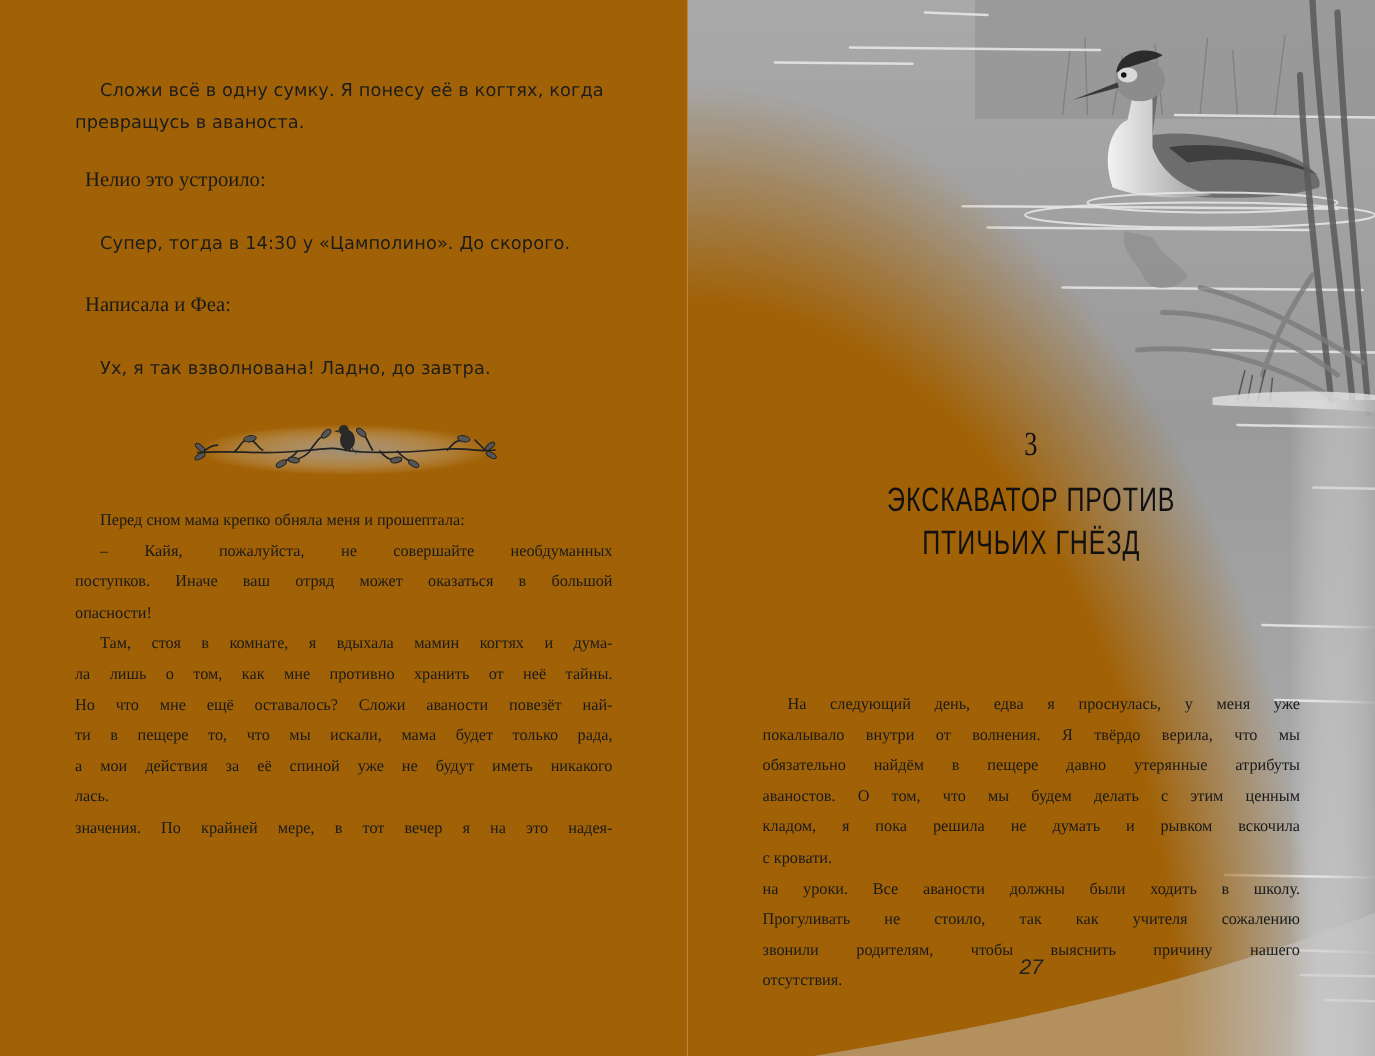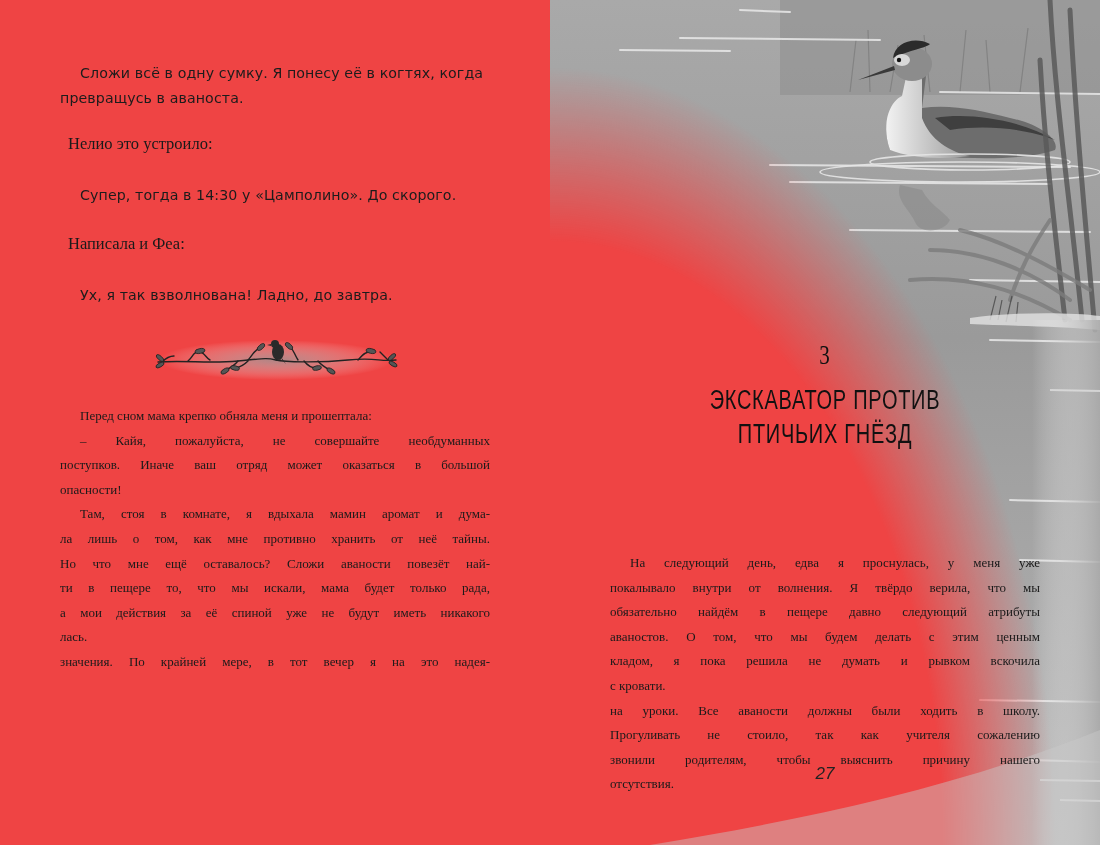--- a/index.html
+++ b/index.html
@@ -1,18 +1,18 @@
 <!DOCTYPE html>
 <html><head>
 <meta charset="utf-8">
 <style>
   html, body { margin: 0; padding: 0; }
   body { width: 1100px; height: 845px; position: relative; overflow: hidden; background: #ffffff; }
   .spread { position: absolute; inset: 0; }
-  .page { position: absolute; top: 0; height: 845px; overflow: hidden; background: #ef4444; }
+  .page { position: absolute; top: 0; height: 845px; overflow: hidden; background: #a16207; }
   .page-left { left: 0; width: 550px; }
   .page-right { left: 550px; width: 550px; }
 
   .msg { position: absolute; left: 60px; width: 432px; font-family: "DejaVu Sans", sans-serif; font-size: 14.2px; color: #1c1c1c; line-height: 24.5px; letter-spacing: 0.1px; }
   .msg.indent { text-indent: 20px; }
   .narr { position: absolute; left: 68px; font-family: "Liberation Serif", serif; font-size: 16.5px; color: #1a1a1a; line-height: 24px; }
 
   .body-text { position: absolute; font-family: "Liberation Serif", serif; font-size: 13px; color: #1a1a1a; line-height: 24.6px; text-align: justify; hyphens: manual; }
   .body-text .line { display: block; text-align: justify; text-align-last: justify; }
   .body-text .line.last { text-align-last: left; }
@@ -101,21 +101,21 @@
         <line x1="129" y1="29" x2="128" y2="31"></line>
         <line x1="132" y1="29" x2="132" y2="31"></line>
       </g>
     </svg>
 
     <div class="body-text" style="left:60px; top:404px; width:430px;">
       <span class="line first last">Перед сном мама крепко обняла меня и прошептала:</span>
       <span class="line first">– Кайя, пожалуйста, не совершайте необдуманных</span>
       <span class="line">поступков. Иначе ваш отряд может оказаться в большой</span>
       <span class="line last">опасности!</span>
-      <span class="line first">Там, стоя в комнате, я вдыхала мамин аромат и дума-</span>
+      <span class="line first">Там, стоя в комнате, я вдыхала мамин когтях и дума-</span>
       <span class="line">ла лишь о том, как мне противно хранить от неё тайны.</span>
       <span class="line">Но что мне ещё оставалось? Сложи аваности повезёт най-</span>
       <span class="line">ти в пещере то, что мы искали, мама будет только рада,</span>
       <span class="line">а мои действия за её спиной уже не будут иметь никакого</span>
       <span class="line last">лась.</span>
       <span class="line">значения. По крайней мере, в тот вечер я на это надея-</span>
     </div>
   </div>
 
   <div class="page page-right">
@@ -224,21 +224,21 @@
       <path d="M100 845 C 250 820, 400 790, 550 730 L 550 845 Z" fill="#c9c9c9" opacity="0.45"></path>
     </svg>
 
     <div class="chapter-num">3</div>
     <div class="chapter-title l1">ЭКСКАВАТОР ПРОТИВ</div>
     <div class="chapter-title l2">ПТИЧЬИХ ГНЁЗД</div>
 
     <div class="body-text" style="left:60px; top:505px; width:430px;margin-top:46px;">
       <span class="line first">На следующий день, едва я проснулась, у меня уже</span>
       <span class="line">покалывало внутри от волнения. Я твёрдо верила, что мы</span>
-      <span class="line">обязательно найдём в пещере давно следующий атрибуты</span>
+      <span class="line">обязательно найдём в пещере давно утерянные атрибуты</span>
       <span class="line">аваностов. О том, что мы будем делать с этим ценным</span>
       <span class="line">кладом, я пока решила не думать и рывком вскочила</span>
       <span class="line last">с кровати.</span>
       <span class="line">на уроки. Все аваности должны были ходить в школу.</span>
       <span class="line">Прогуливать не стоило, так как учителя сожалению</span>
       <span class="line">звонили родителям, чтобы выяснить причину нашего</span>
       <span class="line last">отсутствия.</span>
     </div>
 
     <div class="page-number">27</div>

